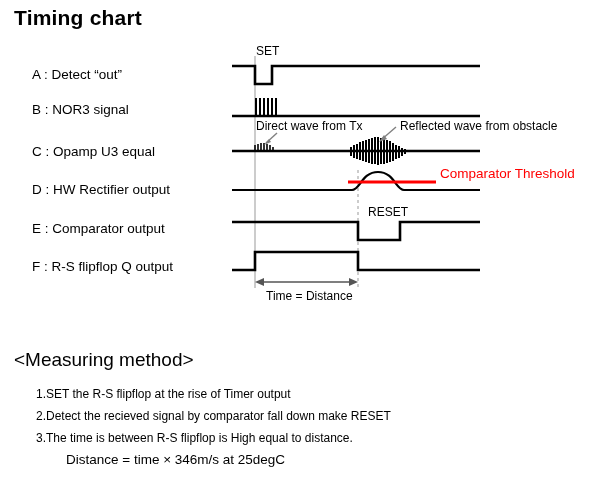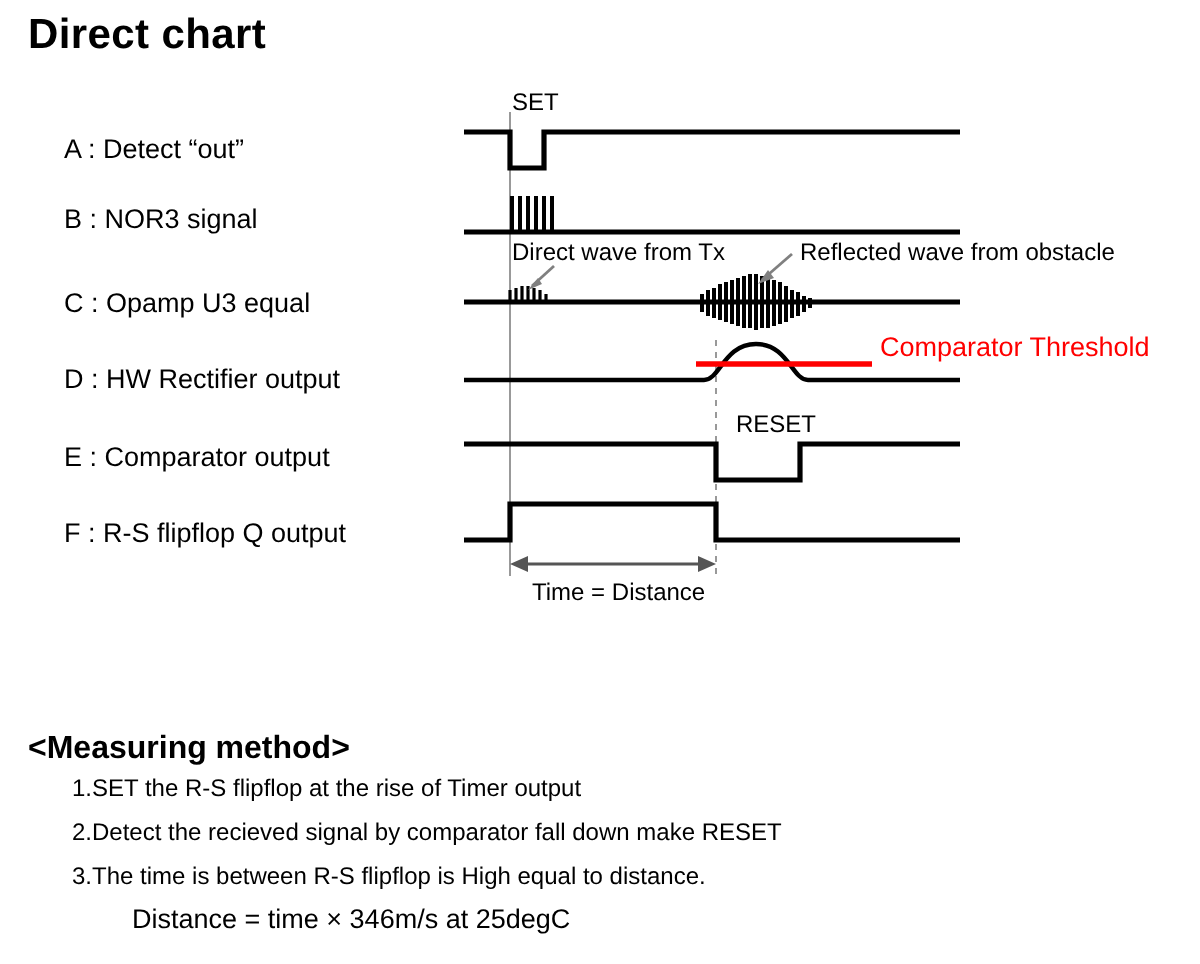--- a/index.html
+++ b/index.html
@@ -30,42 +30,42 @@
     white-space: nowrap;
   }
   #chart-svg {
     position: absolute;
     left: 0;
     top: 0;
   }
   #method-heading {
     position: absolute;
     left: 14px;
-    top: 366px;
-    font-size: 16px;
-    font-weight: bold;
+    top: 349px;
+    font-size: 19px;
+    font-weight: normal;
   }
   .method-step {
     position: absolute;
     left: 36px;
     font-size: 12px;
     white-space: nowrap;
   }
   #method-formula {
     position: absolute;
     left: 66px;
     top: 452px;
     font-size: 13.5px;
     white-space: nowrap;
   }
 </style>
 </head>
 <body>
 
-<div id="page-title">Direct chart</div>
+<div id="page-title">Timing chart</div>
 
 <div class="row-label" style="top:67px">A : Detect “out”</div>
 <div class="row-label" style="top:102px">B : NOR3 signal</div>
 <div class="row-label" style="top:144px">C : Opamp U3 equal</div>
 <div class="row-label" style="top:182px">D : HW Rectifier output</div>
 <div class="row-label" style="top:221px">E : Comparator output</div>
 <div class="row-label" style="top:259px">F : R-S flipflop Q output</div>
 
 <svg id="chart-svg" width="600" height="340">
 

